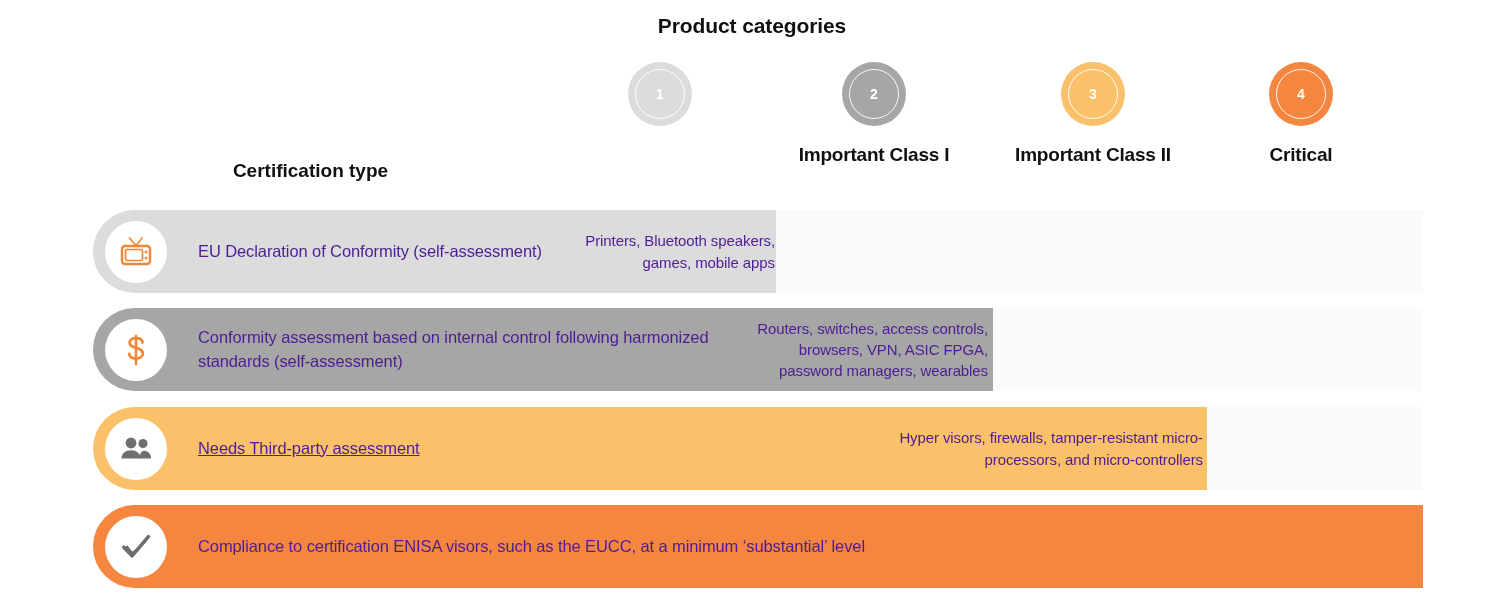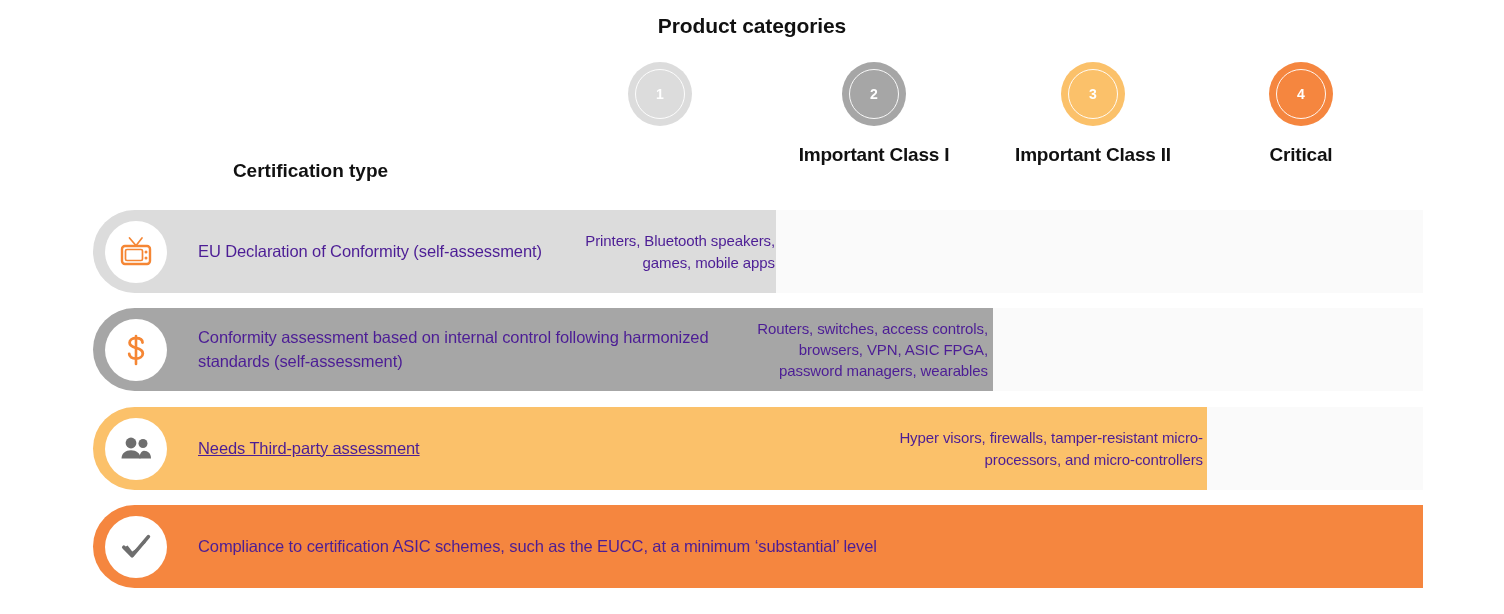--- a/index.html
+++ b/index.html
@@ -250,16 +250,16 @@
 
   <div class="row row-4">
     <div class="row-track"></div>
     <div class="row-bar" style="background:#f5863f; width:1330px;"></div>
     <div class="icon-circle">
       <svg class="svg-icon" width="34" height="30" viewBox="0 0 34 30" aria-hidden="true">
         <path d="M5 15.5 L13 23.5 L29 4.5 L26.2 11.2 L13.2 19.6 L8.6 13.6 Z" fill="#6e6e6e"></path>
         <path d="M4.8 15.2 L13.1 23.8 L29.4 4.6" stroke="#6e6e6e" stroke-width="3.6" fill="none" stroke-linecap="round" stroke-linejoin="round"></path>
       </svg>
     </div>
-    <div class="row-label" style="width:880px;">Compliance to certification ASIC schemes, such as the EUCC, at a minimum ‘substantial’ level</div>
+    <div class="row-label" style="width:880px;">Compliance to certification ENISA visors, such as the EUCC, at a minimum ‘substantial’ level</div>
   </div>
 
 </div>
 
 </body></html>

